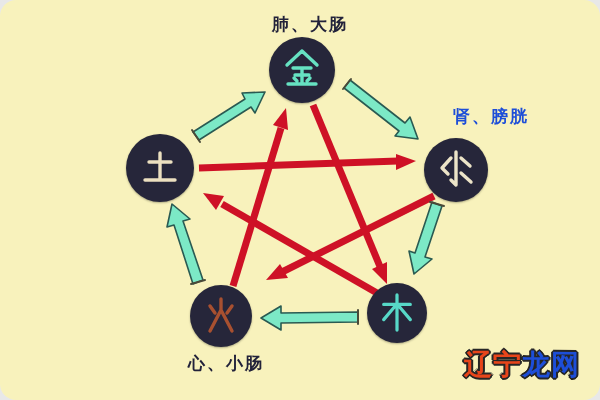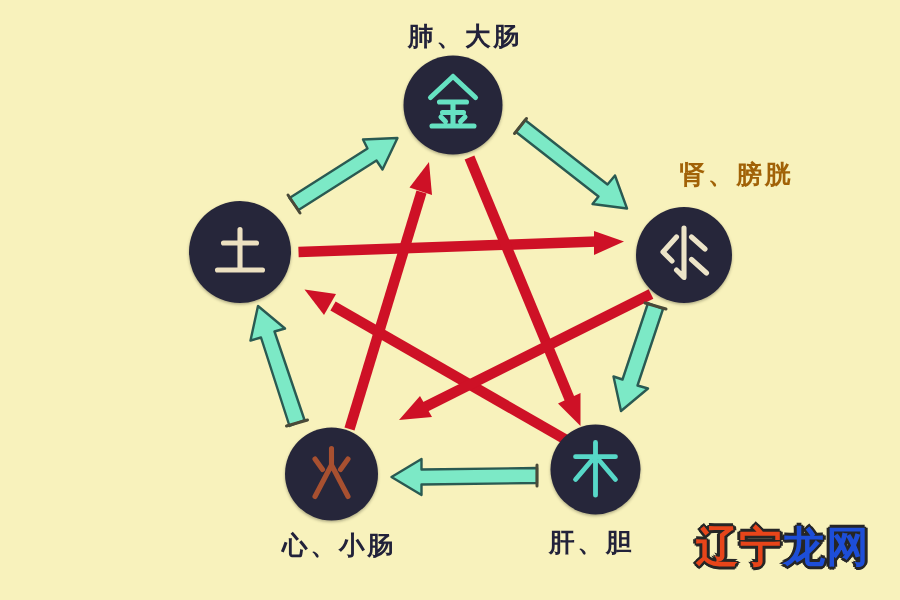--- a/index.html
+++ b/index.html
@@ -39,21 +39,21 @@
   
   .label-lungs{left:272px;top:13px}
   .label-kidneys{left:453px;top:105px}
   .label-liver{left:366px;top:350px}
   .label-heart{left:188px;top:352px}
   .label-spleen{left:84px;top:100px}
 </style>
 </head>
 <body>
 
-<div class="stage" style="background-color: rgb(248, 242, 188);">
+<div class="stage" style="background-color: rgb(248, 242, 188); border-radius: 16px;">
 
   <svg class="arrows" width="600" height="400" viewBox="0 0 600 400">
 
     <g>
       <line class="red-line" x1="199" y1="168" x2="398" y2="161" stroke="#ce1126"></line>
       <polygon points="416,161 396,170 396,154" fill="#ce1126"></polygon>
 
       <line class="red-line" x1="313" y1="105" x2="381" y2="269" stroke="#ce1126"></line>
       <polygon points="387,284 372,269 387,262" fill="#ce1126"></polygon>
 
@@ -119,21 +119,20 @@
 
   <div class="node node-earth" aria-label="土" style="background-color: rgb(38, 38, 58);">
     <svg class="glyph" width="40" height="44" viewBox="0 0 40 44">
       <g stroke="#ece0c0">
         <path d="M9 16 H31 M20 7 V34 M5 34 H35"></path>
       </g>
     </svg>
   </div>
 
   <div class="organ-label label-lungs" style="color: rgb(34, 34, 58);">肺、大肠</div>
-  <div class="organ-label label-kidneys" style="color: #a16207;">肾、膀胱</div>
-  <div class="organ-label label-liver" style="color: rgb(34, 34, 58);">肝、胆</div>
+  <div class="organ-label label-kidneys" style="color: #1d4ed8;">肾、膀胱</div>
   <div class="organ-label label-heart" style="color: rgb(34, 34, 58);">心、小肠</div>
 
   <div class="watermark">
     <span style="color: rgb(232, 69, 26);">辽宁</span><span style="color: #1d4ed8;">龙网</span>
   </div>
 
 </div>
 
 </body></html>

